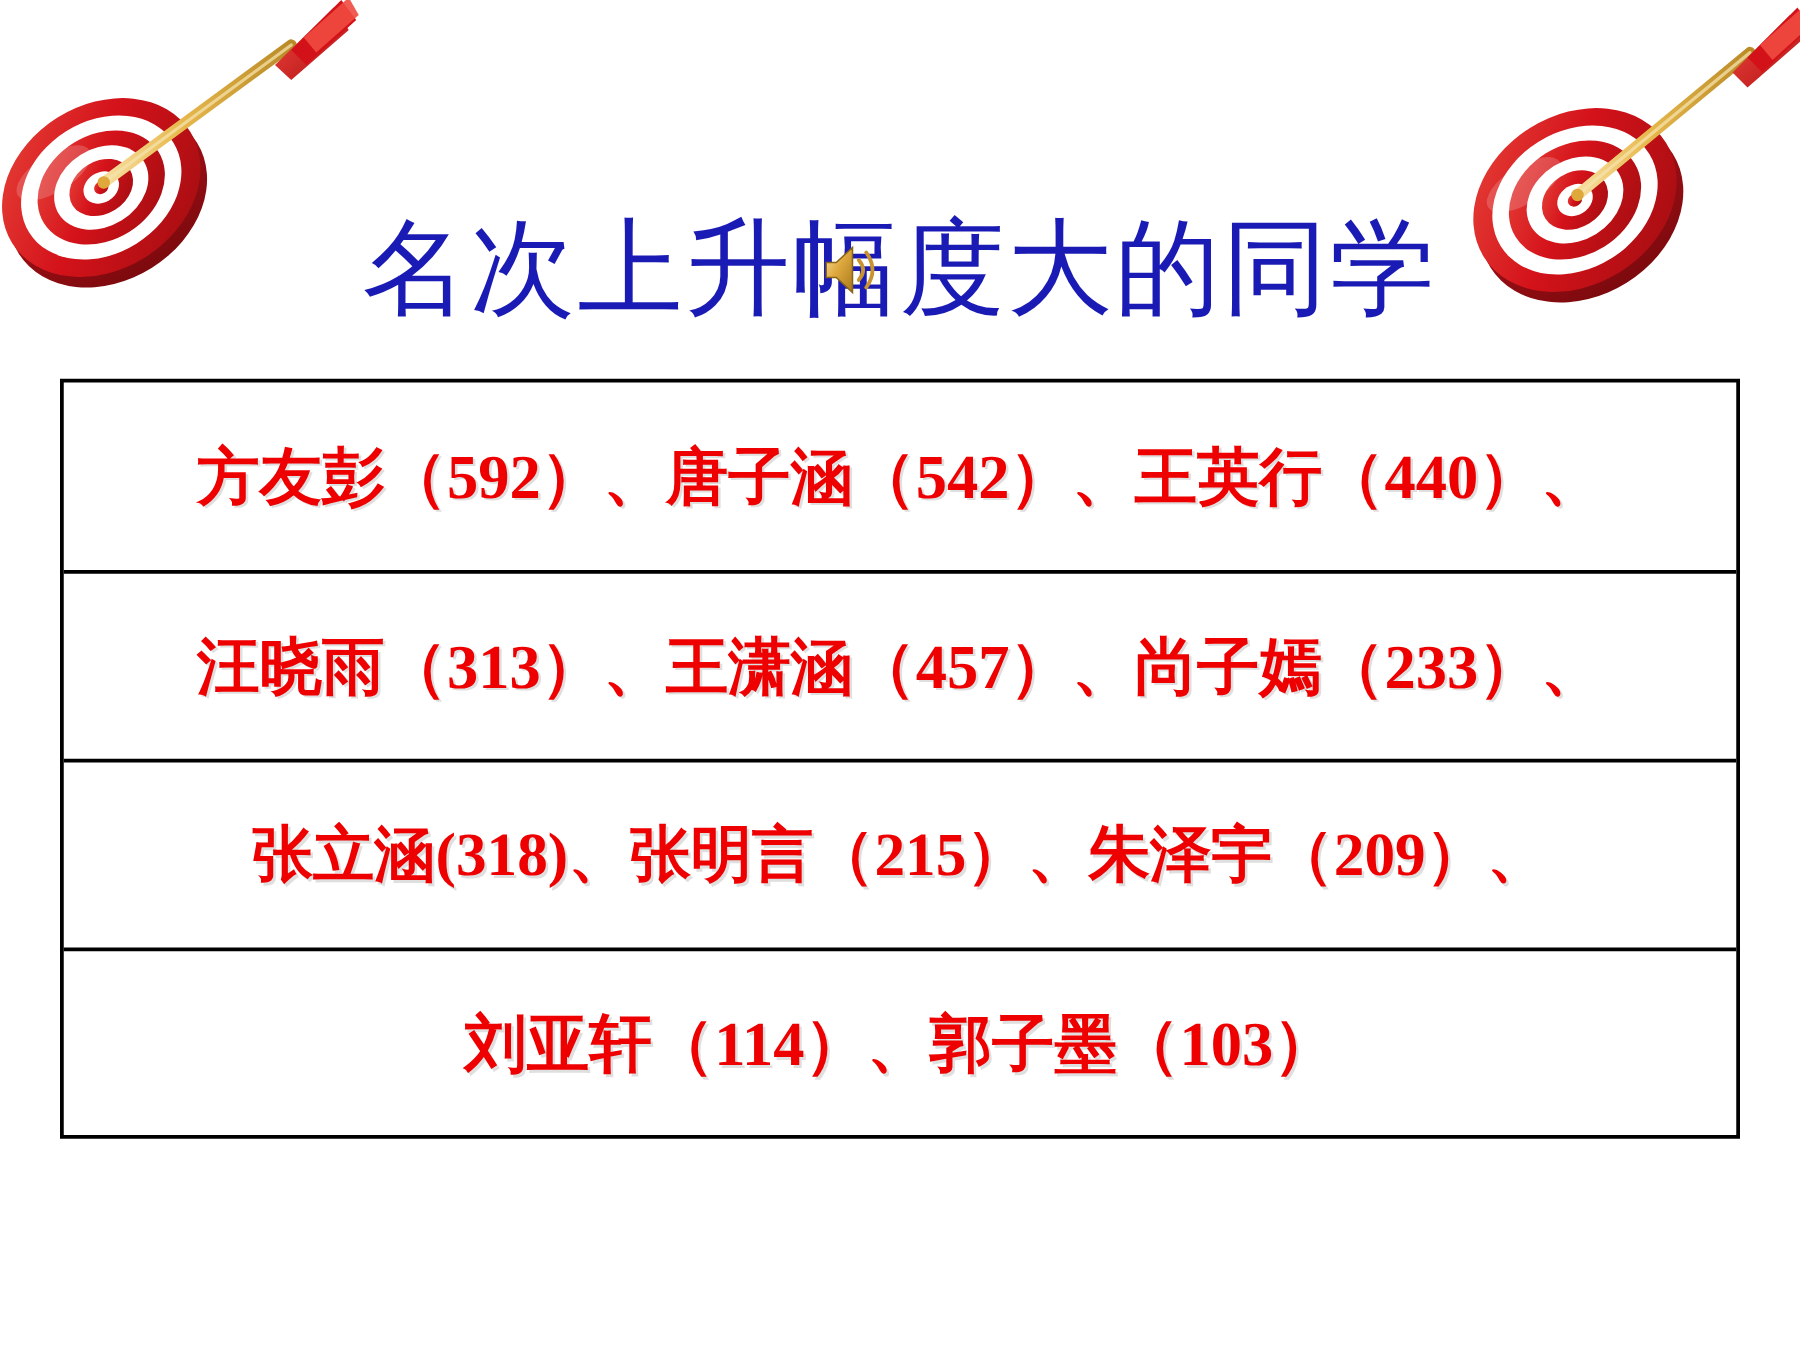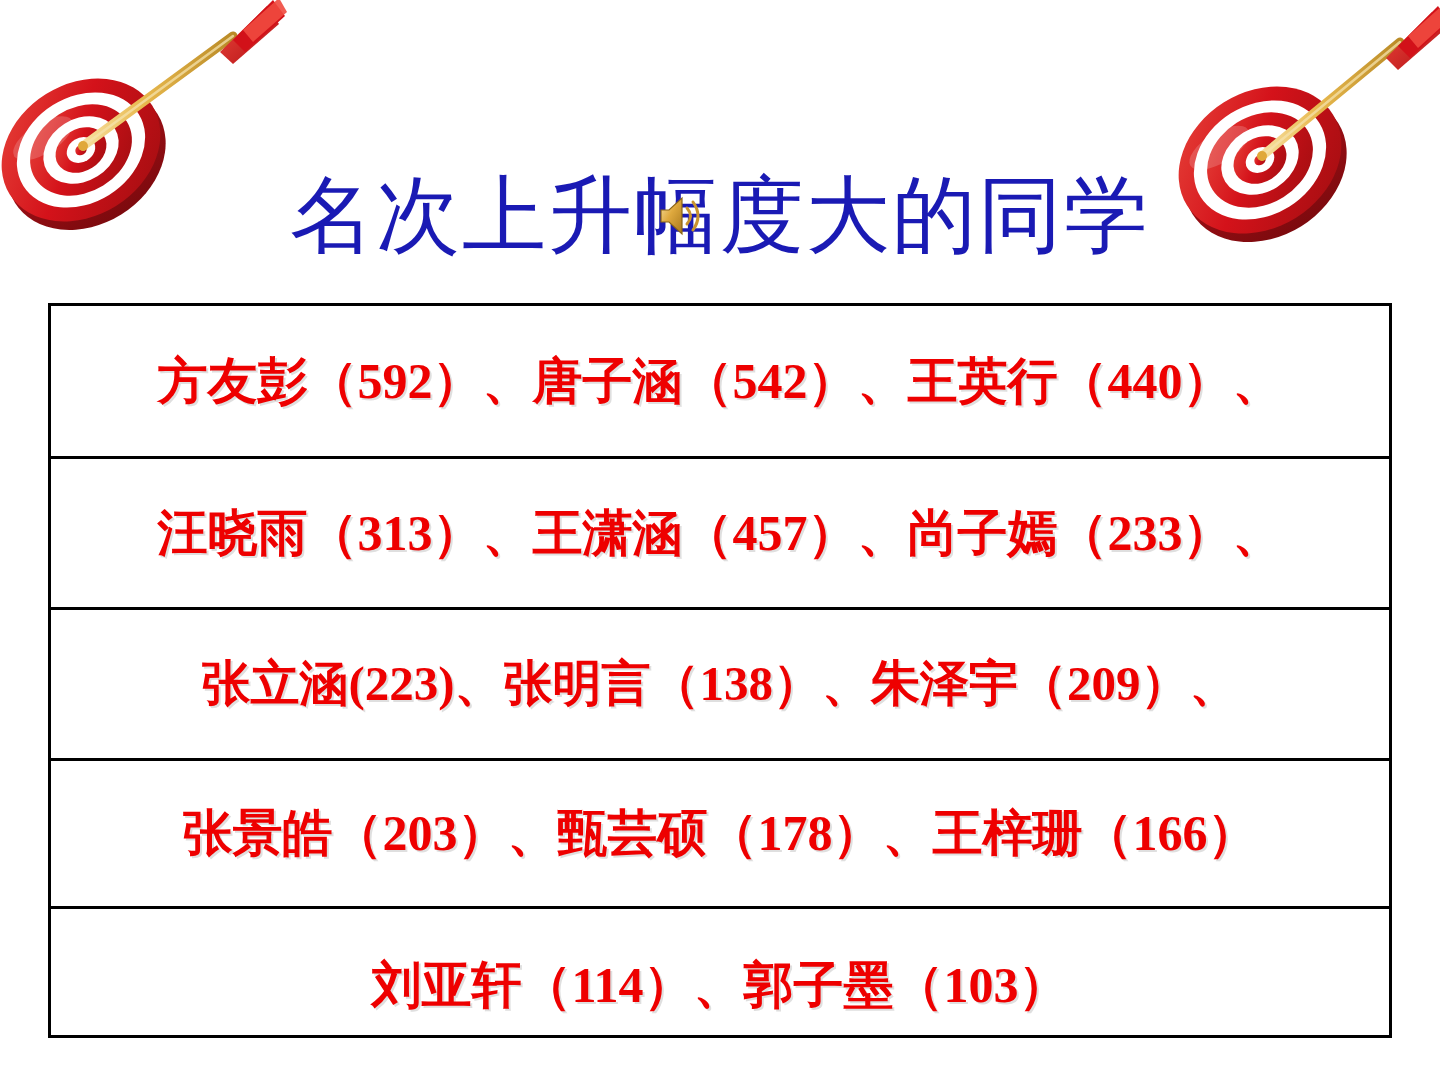--- a/index.html
+++ b/index.html
@@ -51,21 +51,21 @@
     height: 48px;
   }
   .sound-icon svg { display: block; width: 100%; height: 100%; }
 
   
   .names-table {
     position: absolute;
     left: 48px;
     top: 303px;
     width: 1344px;
-    height: 735px;
+    height: 608px;
     border: 3px solid #000000;
     border-collapse: collapse;
     box-sizing: border-box;
     background: #ffffff;
   }
   .names-table table {
     width: 100%;
     height: 100%;
     border-collapse: collapse;
     table-layout: fixed;
@@ -222,26 +222,21 @@
           <span class="row-text">方友彭（592）、唐子涵（542）、王英行（440）、</span>
         </td>
       </tr>
       <tr class="r2">
         <td>
           <span class="row-text">汪晓雨（313）、王潇涵（457）、尚子嫣（233）、</span>
         </td>
       </tr>
       <tr class="r3">
         <td>
-          <span class="row-text">张立涵(223)、张明言（138）、朱泽宇（209）、</span>
-        </td>
-      </tr>
-      <tr class="r4">
-        <td>
-          <span class="row-text">张景皓（203）、甄芸硕（178）、王梓珊（166）</span>
+          <span class="row-text">张立涵(318)、张明言（215）、朱泽宇（209）、</span>
         </td>
       </tr>
       <tr class="r5">
         <td>
           <span class="row-text">刘亚轩（114）、郭子墨（103）</span>
         </td>
       </tr>
     </tbody>
   </table>
 </div>

